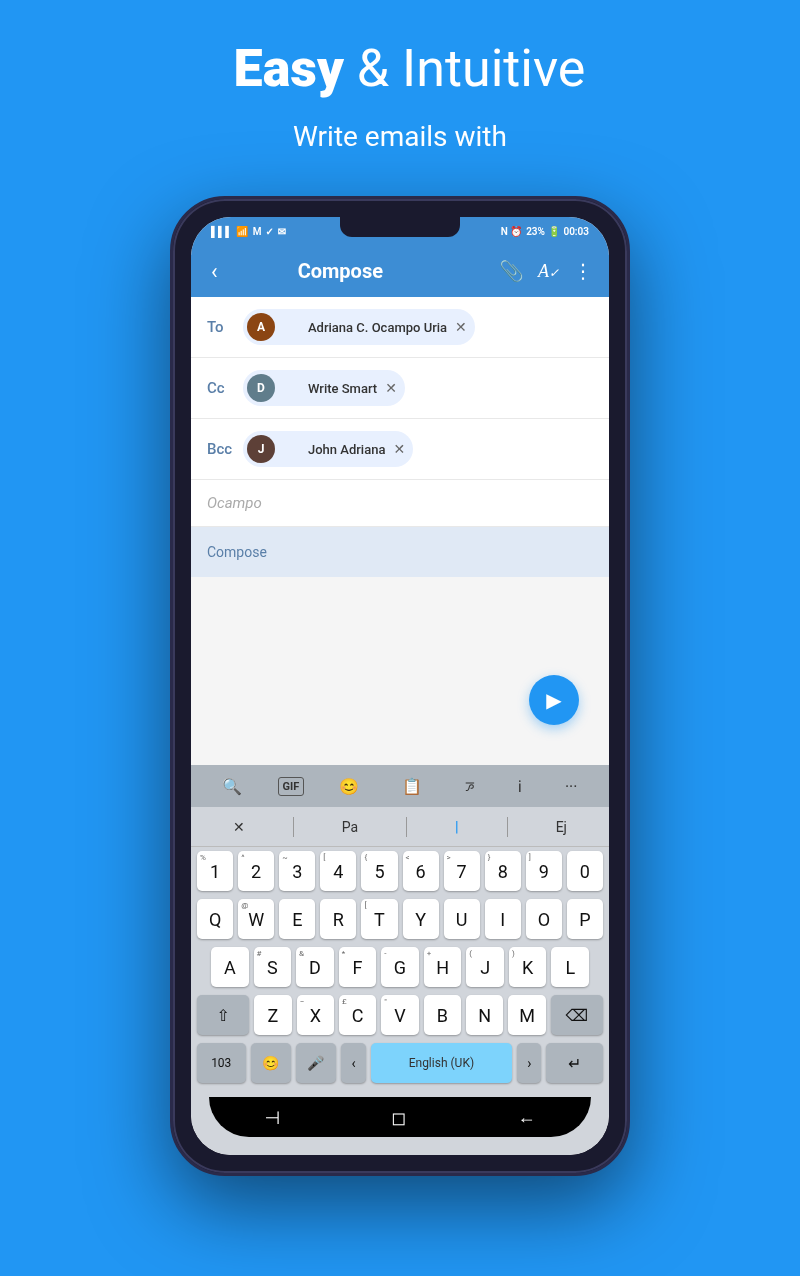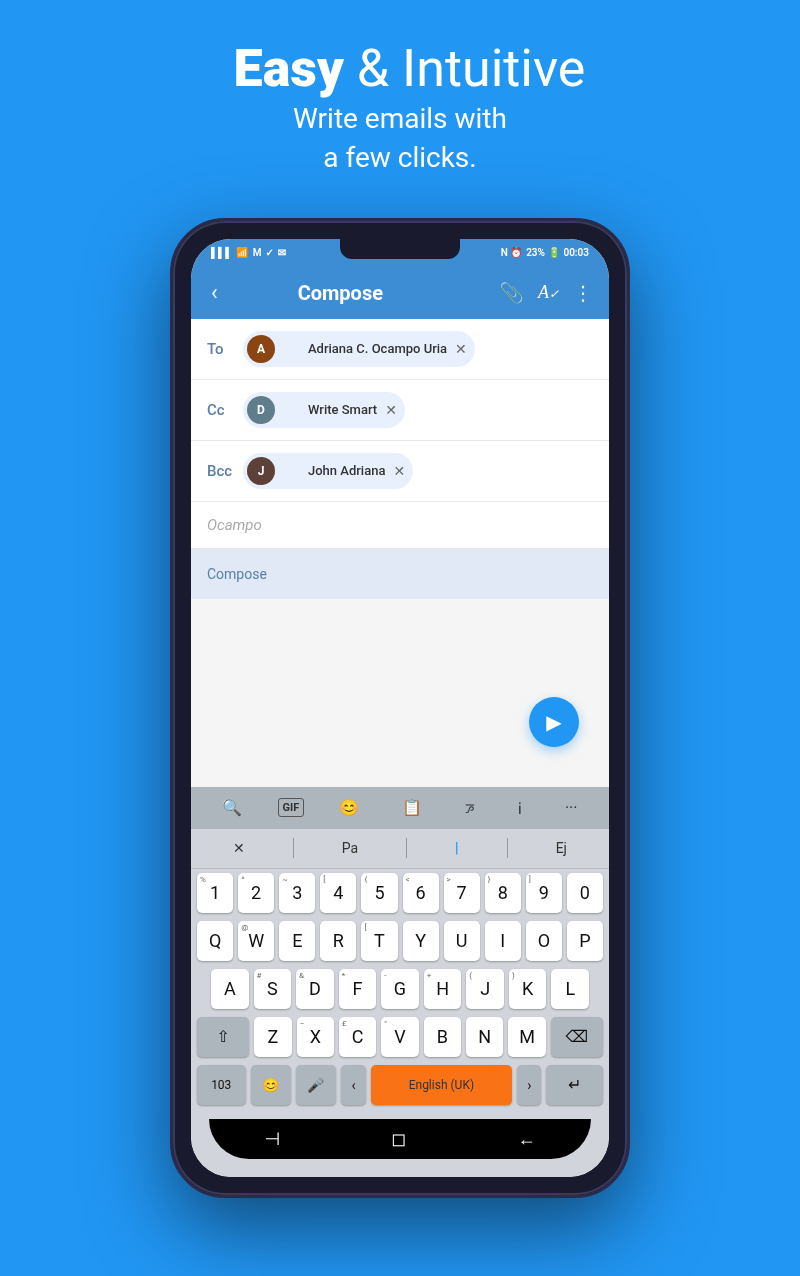--- a/index.html
+++ b/index.html
@@ -26,21 +26,21 @@
       padding-left: 19px;
     }
     .header-title .normal {
       font-weight: 400;
     }
     .header-subtitle {
       font-size: 28px;
       color: white;
       font-weight: 400;
       line-height: 1.4;
-      margin-top: 2px;
+      margin-top: 20px;
     }
 
     
     .phone-wrapper {
       display: flex;
       justify-content: center;
       align-items: flex-start;
       margin-top: 10px;
     }
 
@@ -277,21 +277,21 @@
     }
     .key-sub {
       font-size: 8px;
       color: #666;
       position: absolute;
       top: 2px;
       left: 3px;
     }
     .key.space-key {
       flex: 4;
-      background: #f97316;
+      background: #7dd3fc;
       font-size: 13px;
       color: #333;
     }
     .key.fn-key {
       background: #adb5bd;
       font-size: 14px;
       color: #111;
     }
     .key.special {
       background: #adb5bd;
@@ -367,21 +367,20 @@
   </style>
 </head>
 <body>
 
 <div class="header-section">
   <div class="header-title">
     <strong>Easy</strong><span class="normal"> &amp; </span><span class="normal">Intuitive</span>
   </div>
   <div class="header-subtitle">
     <span>Write emails with</span><br>
-    <span>a few clicks.</span>
   </div>
 </div>
 
 <div class="phone-wrapper">
   <div class="phone">
     <div class="notch"></div>
     <div class="phone-screen">
 
       <div class="status-bar">
         <div class="status-left">

